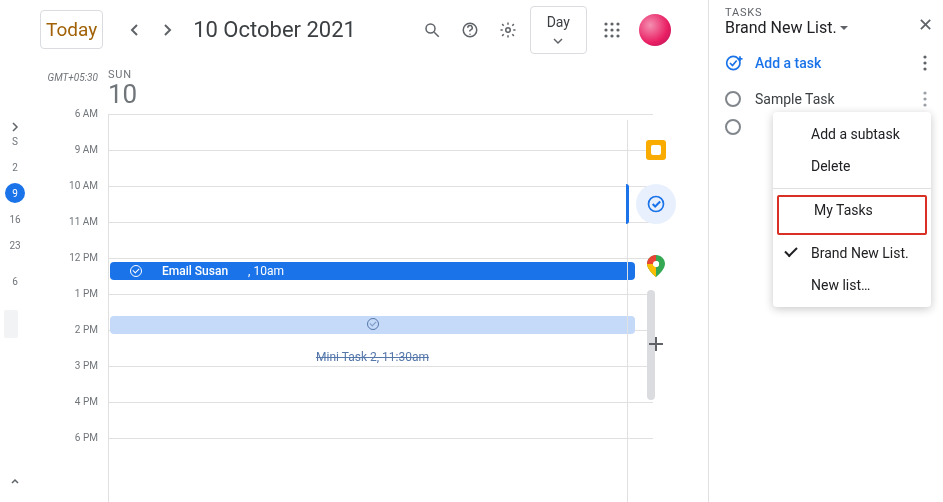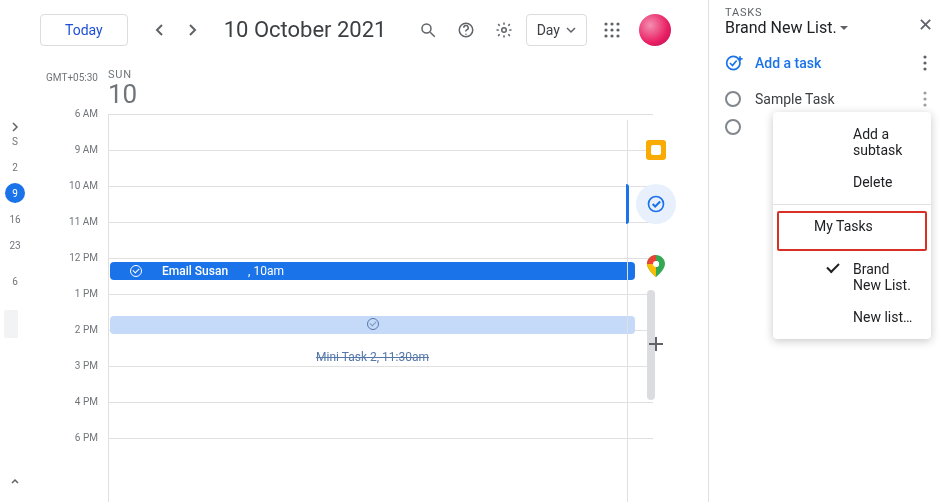--- a/index.html
+++ b/index.html
@@ -1,42 +1,42 @@
 <!DOCTYPE html>
 <html><head>
 <meta charset="utf-8">
 <style>
   * { margin:0; padding:0; box-sizing:border-box; font-family:"Google Sans",Roboto,Arial,sans-serif; }
   body { width:943px; height:502px; overflow:hidden; background:#fff; color:#3c4043; font-size:14px; position:relative; }
 
   .main { position:absolute; left:0; top:0; width:683px; height:502px; }
   .hdr { height:60px; display:flex; align-items:center; padding:0 12px 0 40px; border-bottom:1px solid #fff; }
-  .today-btn { border:1px solid #dadce0; border-radius:4px; padding:7px 24px; font-size:14px; cursor:pointer; color:#1d4ed8; }
+  .today-btn { border:1px solid #dadce0; border-radius:4px; padding:7px 5px; font-size:19px; cursor:pointer; color:#a16207; }
   .nav-arrows { display:flex; margin-left:16px; }
   .ico-btn { width:32px; height:32px; display:flex; align-items:center; justify-content:center; border-radius:50%; cursor:pointer; color:#5f6368; }
-  .date-title { margin-left:16px; font-size:22px; color:#3c4043; font-weight:400; }
+  .date-title { margin-left:10px; font-size:22px; color:#3c4043; font-weight:400; }
   .hdr-right { margin-left:auto; display:flex; align-items:center; gap:6px; }
-  .view-sel { border:1px solid #dadce0; border-radius:4px; padding:7px 10px; font-size:14px; display:flex; align-items:center; gap:6px; cursor:pointer; color:#3c4043; }
+  .view-sel { border:1px solid #dadce0; border-radius:4px; padding:7px 16px; font-size:14px; display:flex; align-items:center; gap:6px; cursor:pointer; color:#3c4043;flex-direction:column; }
   .apps { cursor:pointer; margin-left:10px; }
   .apps svg { display:block; }
   .avatar { width:32px; height:32px; border-radius:50%; background:radial-gradient(circle at 35% 35%, #f48fb1 0%, #e91e63 60%, #ad1457 100%); margin-left:12px; border:none; cursor:pointer; }
 
   .body { position:absolute; top:60px; left:0; right:0; bottom:0; }
   .mini { position:absolute; left:0; top:0; width:30px; height:100%; padding-top:68px; }
   .mini-expand { position:absolute; left:4px; top:56px; width:22px; height:22px; display:flex; align-items:center; justify-content:center; cursor:pointer; color:#5f6368; }
   .mini-collapse { position:absolute; left:4px; bottom:10px; width:22px; height:22px; display:flex; align-items:center; justify-content:center; cursor:pointer; color:#5f6368; }
   .mini-day { height:26px; display:flex; align-items:center; justify-content:center; font-size:10px; color:#70757a; }
   .mini-sel { background:#1a73e8; color:#fff; border-radius:50%; width:20px; height:20px; margin:3px auto; }
   .mini-block { position:absolute; left:4px; width:14px; height:28px; background:#f1f3f4; border-radius:2px; top:250px; }
 
   .grid { position:absolute; left:30px; right:0; top:0; bottom:0; overflow:hidden; }
   .dayhdr { padding:8px 0 8px 78px; }
   .dayhdr .dow { font-size:11px; color:#70757a; letter-spacing:0.8px; }
   .dayhdr .num { font-size:26px; color:#70757a; font-weight:400; margin-top:-2px; }
-  .tz-label { position:absolute; left:0; top:12px; font-size:10px; color:#70757a; width:68px; text-align:right; }
+  .tz-label { position:absolute; left:0; top:12px; font-size:10px; color:#70757a; width:68px; text-align:right;font-style:italic; }
 
   .hours { position:absolute; left:0; right:0; top:54px; bottom:0; }
   .hour-row { position:relative; height:36px; }
   .hour-lbl { position:absolute; left:0; width:68px; text-align:right; font-size:10px; color:#70757a; top:-6px; }
   .hour-line { position:absolute; left:78px; right:30px; top:0; border-top:1px solid #e0e0e0; }
   .day-line { position:absolute; left:78px; top:54px; bottom:0; border-left:1px solid #e0e0e0; }
 
   .event { position:absolute; left:80px; right:48px; border-radius:4px; padding:2px 20px; font-size:12px; color:#fff; display:flex; align-items:center; gap:20px; cursor:pointer; }
   .ev1 { background:#1a73e8; top:148px; height:18px; }
   .ev2 { background:#c5d9f9; top:202px; height:18px; color:#5577aa; text-decoration:line-through;flex-direction:column; }
@@ -62,21 +62,21 @@
   .t-add-ico svg { display:block; }
   .t-add-txt { color:#1a73e8; font-size:14px; font-weight:500; cursor:pointer; }
   .t-more { margin-left:auto; cursor:pointer; color:#5f6368; }
   .t-task { display:flex; align-items:center; padding:6px 16px; gap:14px; }
   .t-radio { width:16px; height:16px; border:2px solid #80868b; border-radius:50%; cursor:pointer; flex-shrink:0; }
   .t-task-more { margin-left:auto; cursor:pointer; color:#9aa0a6; }
   .t-empty { display:flex; align-items:center; padding:6px 16px; gap:14px; }
 
   
   .menu { position:absolute; left:773px; top:112px; width:158px; background:#fff; border-radius:4px; box-shadow:0 2px 10px rgba(0,0,0,0.22); padding:6px 0; z-index:20; }
-  .menu-item { padding:8px 16px 8px 38px; font-size:14px; color:#202124; cursor:pointer; position:relative;margin-left:42px; }
+  .menu-item { padding:8px 16px 8px 38px; font-size:14px; color:#202124; cursor:pointer; position:relative; }
   .menu-sep { border-top:1px solid #e0e0e0; margin:6px 0; }
   .menu-check::before { content:""; position:absolute; left:12px; top:10px; width:10px; height:5px; border-left:2px solid #202124; border-bottom:2px solid #202124; transform:rotate(-45deg); }
   .menu-hl { border:2.5px solid #d93025; border-radius:2px; padding:5px 13px 15px 35px; margin:2px 4px; }
 
   svg { display:block; }
 </style>
 </head>
 <body>
 
 <div class="main">

